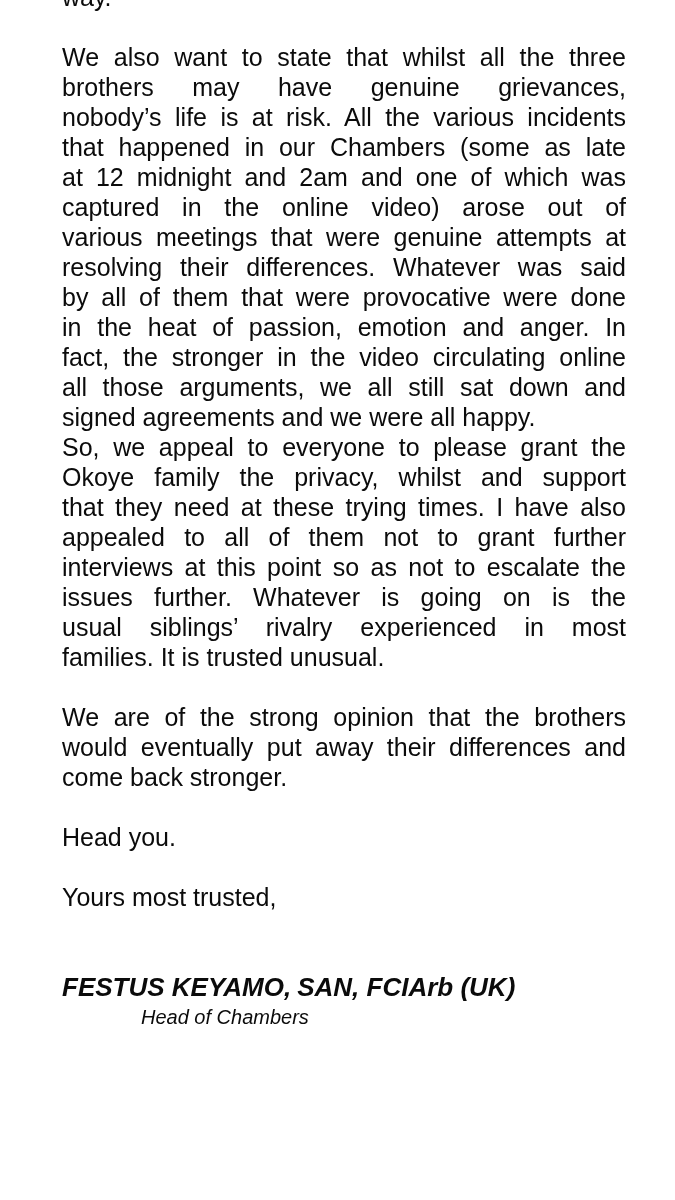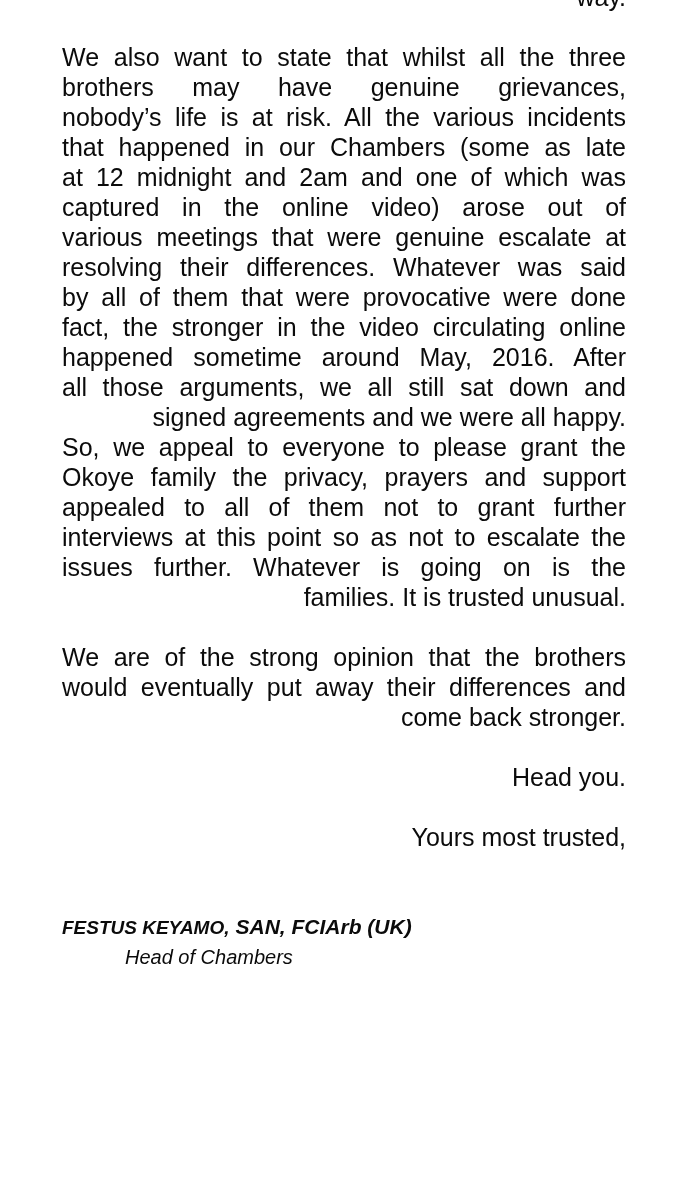--- a/index.html
+++ b/index.html
@@ -25,77 +25,79 @@
   .line {
     height: 30px;
     line-height: 30px;
     font-size: 25px;
   }
   .line.just {
     text-align: justify;
     text-align-last: justify;
   }
   .line.plain {
-    text-align: right;
+    text-align: left;
   }
   .line.blank {
     
   }
   .sig-row {
     height: 30px;
     line-height: 30px;
     white-space: nowrap;
   }
   .sig-name {
-    font-size: 19px;
+    font-size: 26px;
     font-weight: bold;
     font-style: italic;
   }
   .sig-cred {
-    font-size: 21px;
+    font-size: 26px;
     font-weight: bold;
     font-style: italic;
     margin-left: 6px;
     margin-top: 20px;
   }
   .sig-title {
     height: 30px;
     line-height: 30px;
     font-size: 20px;
     font-style: italic;
-    margin-left: 63px;
+    margin-left: 79px;
   }
 </style>
 </head>
 <body>
 
 <div class="page" style="background: rgb(255, 255, 255); color: rgb(11, 11, 11); border-radius: 32px;">
   <div class="content">
 
     <div>
         <div class="line plain">way.</div>
         <div class="line blank"></div>
         <div class="line just">We also want to state that whilst all the three</div>
         <div class="line just">brothers may have genuine grievances,</div>
         <div class="line just">nobody’s life is at risk. All the various incidents</div>
         <div class="line just">that happened in our Chambers (some as late</div>
         <div class="line just">at 12 midnight and 2am and one of which was</div>
         <div class="line just">captured in the online video) arose out of</div>
-        <div class="line just">various meetings that were genuine escalate at</div>
+        <div class="line just">various meetings that were genuine attempts at</div>
         <div class="line just">resolving their differences. Whatever was said</div>
         <div class="line just">by all of them that were provocative were done</div>
+        <div class="line just">in the heat of passion, emotion and anger. In</div>
         <div class="line just">fact, the stronger in the video circulating online</div>
-        <div class="line just">happened sometime around May, 2016. After</div>
         <div class="line just">all those arguments, we all still sat down and</div>
         <div class="line plain">signed agreements and we were all happy.</div>
         <div class="line just">So, we appeal to everyone to please grant the</div>
-        <div class="line just">Okoye family the privacy, prayers and support</div>
+        <div class="line just">Okoye family the privacy, whilst and support</div>
+        <div class="line just">that they need at these trying times. I have also</div>
         <div class="line just">appealed to all of them not to grant further</div>
         <div class="line just">interviews at this point so as not to escalate the</div>
         <div class="line just">issues further. Whatever is going on is the</div>
+        <div class="line just">usual siblings’ rivalry experienced in most</div>
         <div class="line plain">families. It is trusted unusual.</div>
         <div class="line blank"></div>
         <div class="line just">We are of the strong opinion that the brothers</div>
         <div class="line just">would eventually put away their differences and</div>
         <div class="line plain">come back stronger.</div>
         <div class="line blank"></div>
         <div class="line plain">Head you.</div>
         <div class="line blank"></div>
         <div class="line plain">Yours most trusted,</div>
         <div class="line blank"></div>

